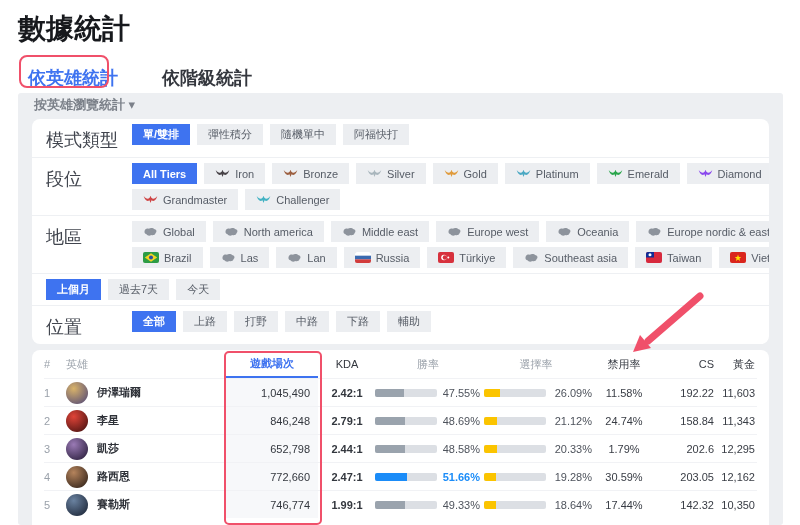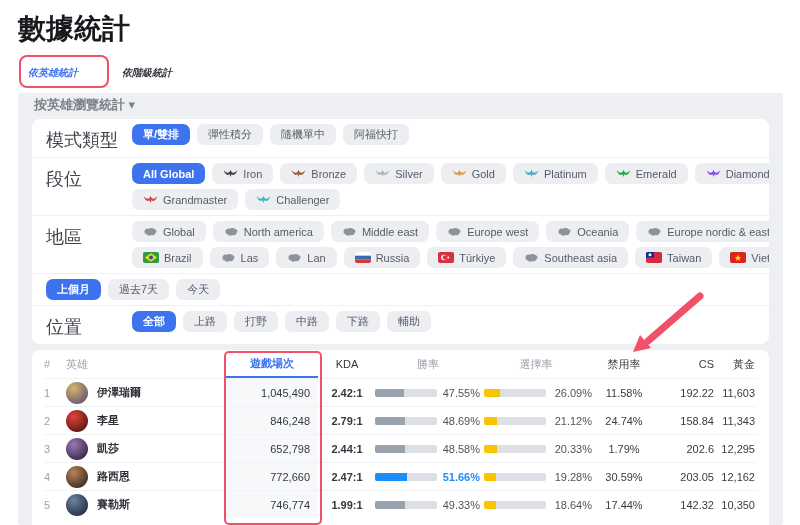--- a/index.html
+++ b/index.html
@@ -6,37 +6,37 @@
   html,body { margin:0; padding:0; }
   body {
     width:800px; height:525px; overflow:hidden; position:relative;
     background:#ffffff; color:#2f3239;
     font-family:"Liberation Sans","DejaVu Sans",sans-serif;
   }
   
   .page-title { position:absolute; left:18px; top:10px; margin:0;
     font-size:28px; font-weight:bold; color:#17191d; }
   .tabs { position:absolute; left:18px; top:60px; display:flex; gap:24px; }
-  .tab { background:none; border:none; padding:6px 10px; font-size:10px;
-    font-weight:bold; color:#34373e; font-family:inherit; cursor:pointer;font-style:italic; }
+  .tab { background:none; border:none; padding:6px 10px; font-size:18px;
+    font-weight:bold; color:#34373e; font-family:inherit; cursor:pointer; }
   .tab.active { color:#3e73f0; }
   .tab-annot { position:absolute; left:19px; top:55px; width:90px; height:33px;
     border:2px solid #f0506a; border-radius:8px; pointer-events:none; z-index:40; }
   
   .panel { position:absolute; left:18px; right:17px; top:93px; bottom:0;
     background:#edeff2; border-radius:3px; }
   .subtitle { padding:3px 16px 5px; font-size:13px; color:#7b8089; cursor:pointer;font-weight:bold; }
   .card { background:#fff; border-radius:8px; margin:0 14px; overflow:hidden; }
   .frow { display:flex; padding:5px 14px; border-bottom:1px solid #eef0f3; }
   .frow:last-child { border-bottom:none; }
   .flabel { width:86px; flex:none; font-size:18px; color:#41454e; padding-top:4px; }
   .plines { flex:1; display:flex; flex-direction:column; gap:5px; }
   .pline { display:flex; gap:7px; align-items:center; }
   .pill { display:inline-flex; align-items:center; gap:5px; height:21px;
-    padding:0 11px; border-radius:7px; background:#eceef1; border:none;
+    padding:0 11px; border-radius:0; background:#eceef1; border:none;
     font-size:11px; color:#565c66; font-family:inherit; white-space:nowrap; cursor:pointer; }
   .pill.sel { background:#3e73f0; color:#fff; font-weight:bold; }
   .pill .icon { display:inline-flex; align-items:center; }
   .pill .icon svg { display:block; }
   .flagwrap { border-radius:2px; overflow:hidden; box-shadow:inset 0 0 0 .5px rgba(0,0,0,.12); }
   
   .tcard { position:relative; margin-top:6px; padding:0 12px; height:200px; }
   .thead { display:flex; align-items:stretch; height:28px; font-size:11px; color:#9aa1aa; }
   .thead > div { display:flex; align-items:center; }
   .trow { display:flex; align-items:stretch; height:28px; border-top:1px solid #f1f2f5;
@@ -101,21 +101,21 @@
                 <span>阿福快打</span>
               </button>
             </div>
           </div>
         </div>
         <div class="frow">
           <div class="flabel">段位</div>
           <div class="plines">
             <div class="pline">
               <button class="pill sel">
-                <span>All Global</span>
+                <span>All Tiers</span>
               </button>
               <button class="pill">
                 <span class="icon">
                   <svg width="15" height="9" viewBox="0 0 22 12">
                     <path fill="#474247" d="M1 1 C2.5 7.5 6.5 9.5 9.5 7 L11 11 L12.5 7 C15.5 9.5 19.5 7.5 21 1 C17.5 5.5 14.5 5.5 12.3 3.4 L11 .4 L9.7 3.4 C7.5 5.5 4.5 5.5 1 1 Z"></path>
                   </svg>
                 </span>
                 <span>Iron</span>
               </button>
               <button class="pill">

